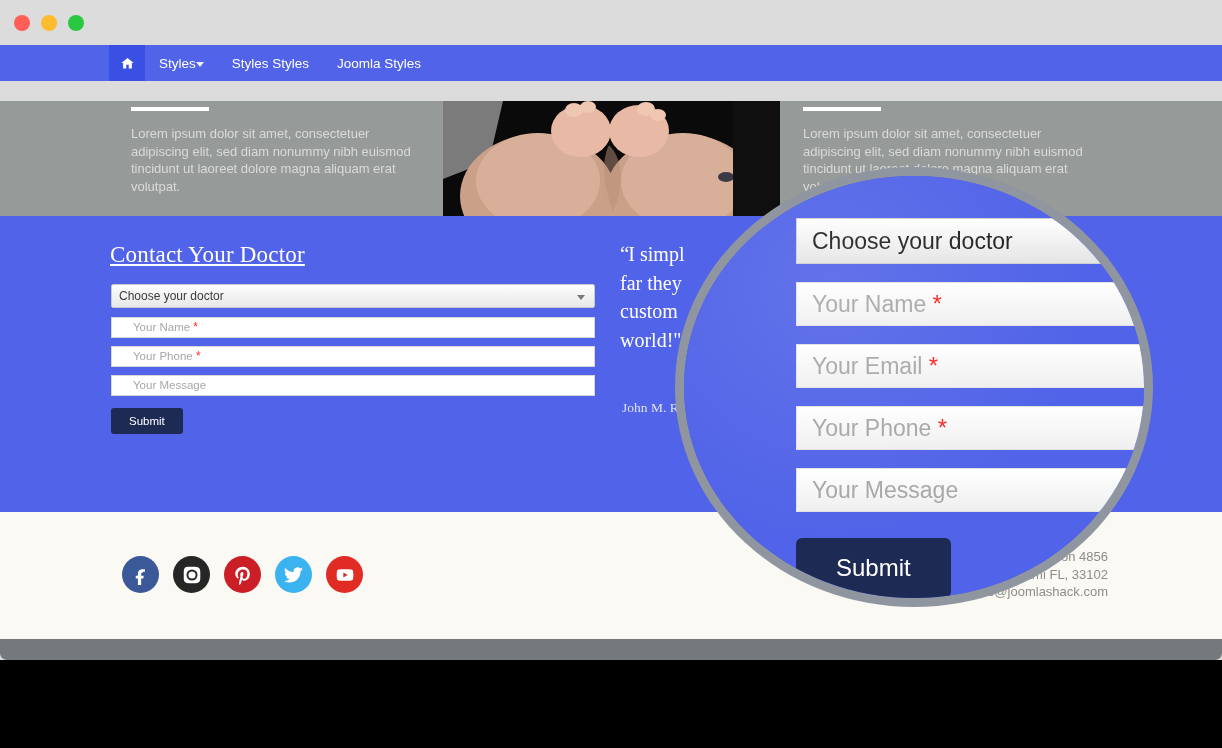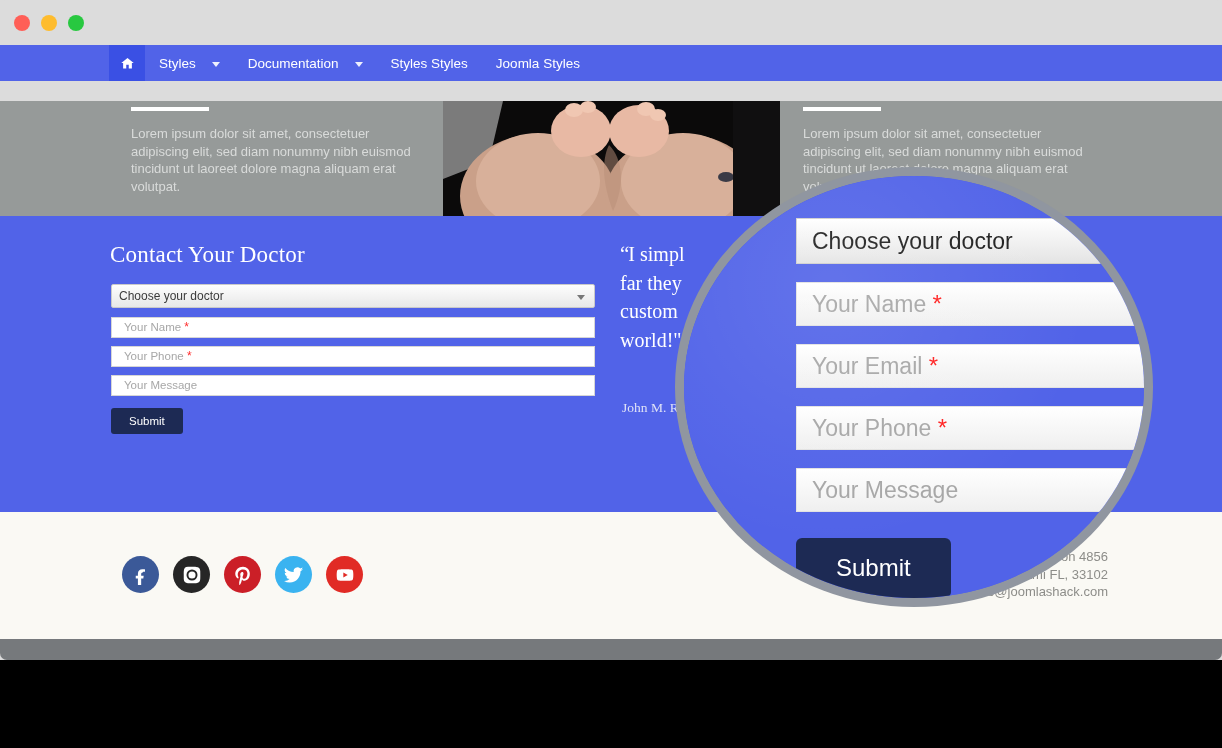--- a/index.html
+++ b/index.html
@@ -38,21 +38,21 @@
     background: #5163e8;
     display: flex; align-items: stretch;
   }
   .nav-home {
     width: 36px; background: #3a50e4;
     display: flex; align-items: center; justify-content: center;
     margin-left: 109px;
   }
   .nav-home svg { width: 15px; height: 15px; fill: #fff; }
   .nav-item {
-    display: flex; align-items: center; gap: 16px;
+    display: flex; align-items: center; gap: 0;
     padding: 0 14px;
     color: #ffffff; font-size: 13.5px;
     white-space: nowrap;
     cursor: pointer;
   }
   .nav-item:first-of-type { padding-left: 19px; }
   .caret-down {
     width: 0; height: 0; margin-top: 2px;
     border-left: 4px solid transparent;
     border-right: 4px solid transparent;
@@ -90,28 +90,29 @@
   .contact {
     position: absolute; left: 0; top: 216px;
     width: 1222px; height: 296px;
     background: #5163e8;
   }
   .contact h2 {
     position: absolute; left: 110px; top: 26px;
     color: #ffffff; font-size: 23px; font-weight: normal;
     font-family: "Liberation Serif", serif;
     letter-spacing: .2px;
+    text-decoration: underline;
   }
   .form { position: absolute; left: 111px; top: 68px; width: 484px; }
   .field {
     display: block; width: 484px; height: 21px;
     background: #ffffff; border: 1px solid #d6d6d6;
     font-family: "Liberation Sans", sans-serif;
     font-size: 11.5px; color: #a7a7a7;
-    padding: 0 12px; margin-bottom: 8px;
+    padding: 0 21px; margin-bottom: 8px;
     line-height: 19px;
   }
   .field .req { color: #ff2d2d; font-size: 12px; }
   .select {
     position: relative; height: 24px; line-height: 22px;
     background: linear-gradient(#fdfdfd, #e8e8e8);
     border: 1px solid #c9c9c9; border-radius: 2px;
     color: #3b3b3b; font-size: 12px;
     padding: 0 7px; margin-bottom: 9px;
     cursor: pointer;
@@ -250,24 +251,20 @@
     </div>
 
     <nav class="navbar">
       <div class="nav-home">
         <svg viewBox="0 0 24 24">
           <path d="M12 3 2 11h3v9h5v-6h4v6h5v-9h3z"></path>
         </svg>
       </div>
       <div class="nav-item">
         <span>Styles</span>
-        <span class="caret-down"></span>
-      </div>
-      <div class="nav-item">
-        <span>Documentation</span>
         <span class="caret-down"></span>
       </div>
       <div class="nav-item">
         <span>Styles Styles</span>
       </div>
       <div class="nav-item">
         <span>Joomla Styles</span>
       </div>
     </nav>
 

